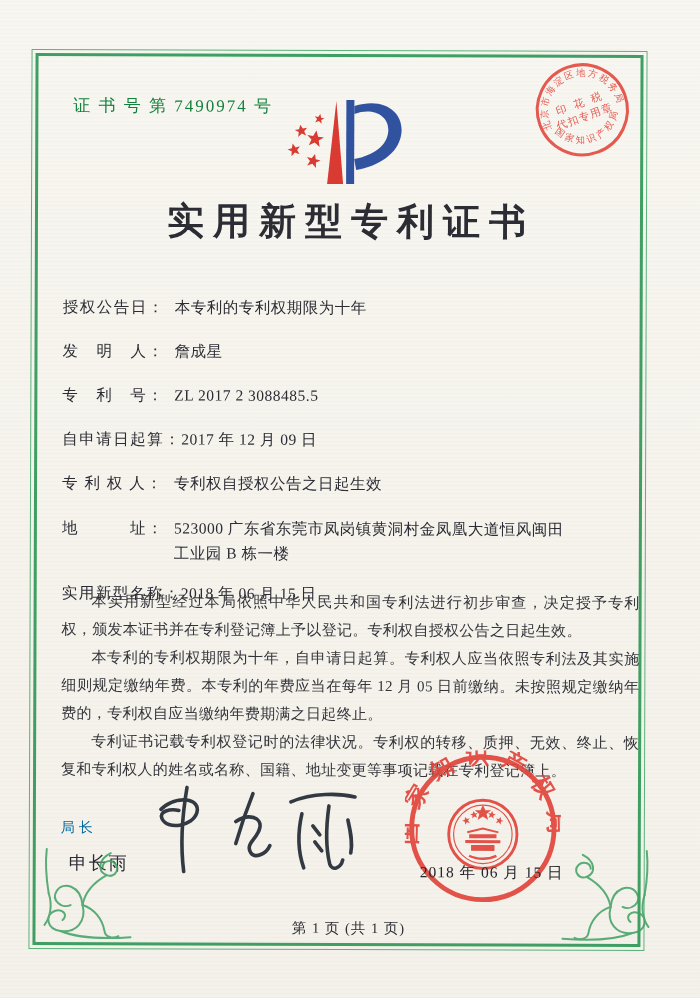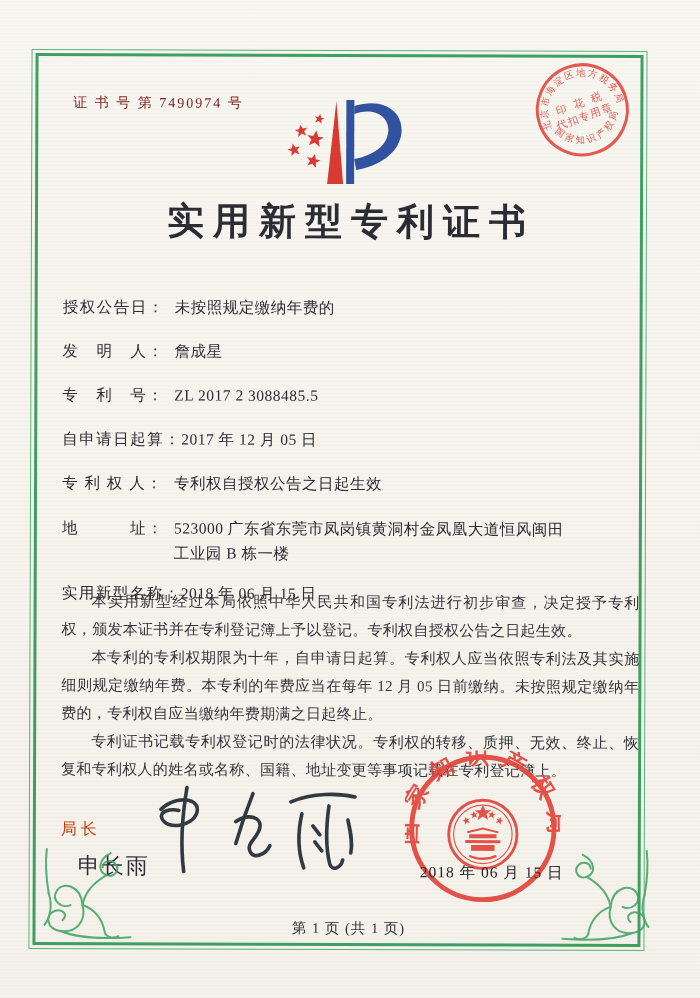--- a/index.html
+++ b/index.html
@@ -21,22 +21,22 @@
     border:1px solid #5bb27d;
   }
   .frame-inner{
     position:absolute;inset:3px;border:3px solid #3f9f63;
   }
   .corner-orn{position:absolute;z-index:3;}
   .corner-orn.left{left:34px;top:848px;}
   .corner-orn.right{left:562px;top:848px;transform:scaleX(-1);}
 
   .cert-number{
-    position:absolute;left:72px;top:95px;font-size:14px;letter-spacing:2px;
-    color:#7f1d1d;z-index:2;
+    position:absolute;left:72px;top:95px;font-size:17px;letter-spacing:2px;
+    color:#15803d;z-index:2;
   }
   .logo{position:absolute;left:285px;top:98px;z-index:2;}
   .title{
     position:absolute;left:0;right:0;top:197px;text-align:center;
     font-size:37px;font-weight:700;letter-spacing:9px;color:#2c2c34;z-index:2;
   }
   .fields{
     position:absolute;left:62px;top:296px;width:580px;z-index:2;
     font-size:15.5px;color:#2c2c34;
   }
@@ -46,22 +46,22 @@
   .field-row.address{margin-bottom:0;line-height:25px;white-space:normal;}
   .addr-line2{margin-left:112px;line-height:25px;letter-spacing:0.5px;}
   .field-row.grant{margin-top:16px;}
   .grant-no{position:absolute;left:326px;top:0;}
   .paragraphs{
     position:absolute;left:62px;top:588px;width:578px;z-index:2;
     font-size:15px;line-height:28px;text-align:justify;color:#34343b;
   }
   .paragraphs p{margin:0;text-indent:2em;letter-spacing:0.3px;}
 
-  .signer-title{position:absolute;left:62px;top:820px;font-size:16px;letter-spacing:4px;color:#c2410c;z-index:2;}
-  .signer-name{position:absolute;left:79px;top:852px;font-size:22px;letter-spacing:2px;color:#2c2c34;z-index:2;}
+  .signer-title{position:absolute;left:62px;top:820px;font-size:14px;letter-spacing:4px;color:#0369a1;z-index:2;}
+  .signer-name{position:absolute;left:70px;top:852px;font-size:18px;letter-spacing:2px;color:#2c2c34;z-index:2;}
   .signature{position:absolute;left:142px;top:778px;z-index:4;}
 
   .seal{position:absolute;left:406px;top:750px;z-index:3;opacity:0.92;}
   .seal-date{
     position:absolute;left:421px;top:862px;z-index:5;
     font-size:15.5px;color:#26262c;letter-spacing:1px;white-space:nowrap;
   }
   .tax-stamp{
     position:absolute;left:528px;top:56px;z-index:4;
     transform:rotate(-20deg);opacity:0.88;
@@ -125,30 +125,30 @@
     <use href="#st5" transform="translate(15,33) scale(0.78) rotate(-10)" fill="#d93a31"></use>
     <use href="#st5" transform="translate(29,41) scale(1.05) rotate(8)" fill="#d93a31"></use>
     <use href="#st5" transform="translate(8,52) scale(0.8) rotate(-14)" fill="#d93a31"></use>
     <use href="#st5" transform="translate(27,63) scale(0.88) rotate(15)" fill="#d93a31"></use>
   </svg>
 
   <div class="title">实用新型专利证书</div>
 
   <div class="fields">
     <div class="field-row">
-      <span class="lbl">授权公告日：</span><span class="val">未按照规定缴纳年费的</span>
+      <span class="lbl">授权公告日：</span><span class="val">本专利的专利权期限为十年</span>
     </div>
     <div class="field-row">
       <span class="lbl">发　明　人：</span><span class="val">詹成星</span>
     </div>
     <div class="field-row">
       <span class="lbl">专　利　号：</span><span class="val">ZL 2017 2 3088485.5</span>
     </div>
     <div class="field-row">
-      <span class="lbl">自申请日起算：</span><span class="val">2017 年 12 月 05 日</span>
+      <span class="lbl">自申请日起算：</span><span class="val">2017 年 12 月 09 日</span>
     </div>
     <div class="field-row">
       <span class="lbl">专 利 权 人：</span><span class="val">专利权自授权公告之日起生效</span>
     </div>
     <div class="field-row address">
       <span class="lbl">地　　　址：</span><span class="val">523000 广东省东莞市凤岗镇黄洞村金凤凰大道恒风闽田</span>
       <div class="addr-line2">工业园 B 栋一楼</div>
     </div>
     <div class="field-row grant">
       <span class="lbl">实用新型名称：</span><span class="val">2018 年 06 月 15 日</span>

